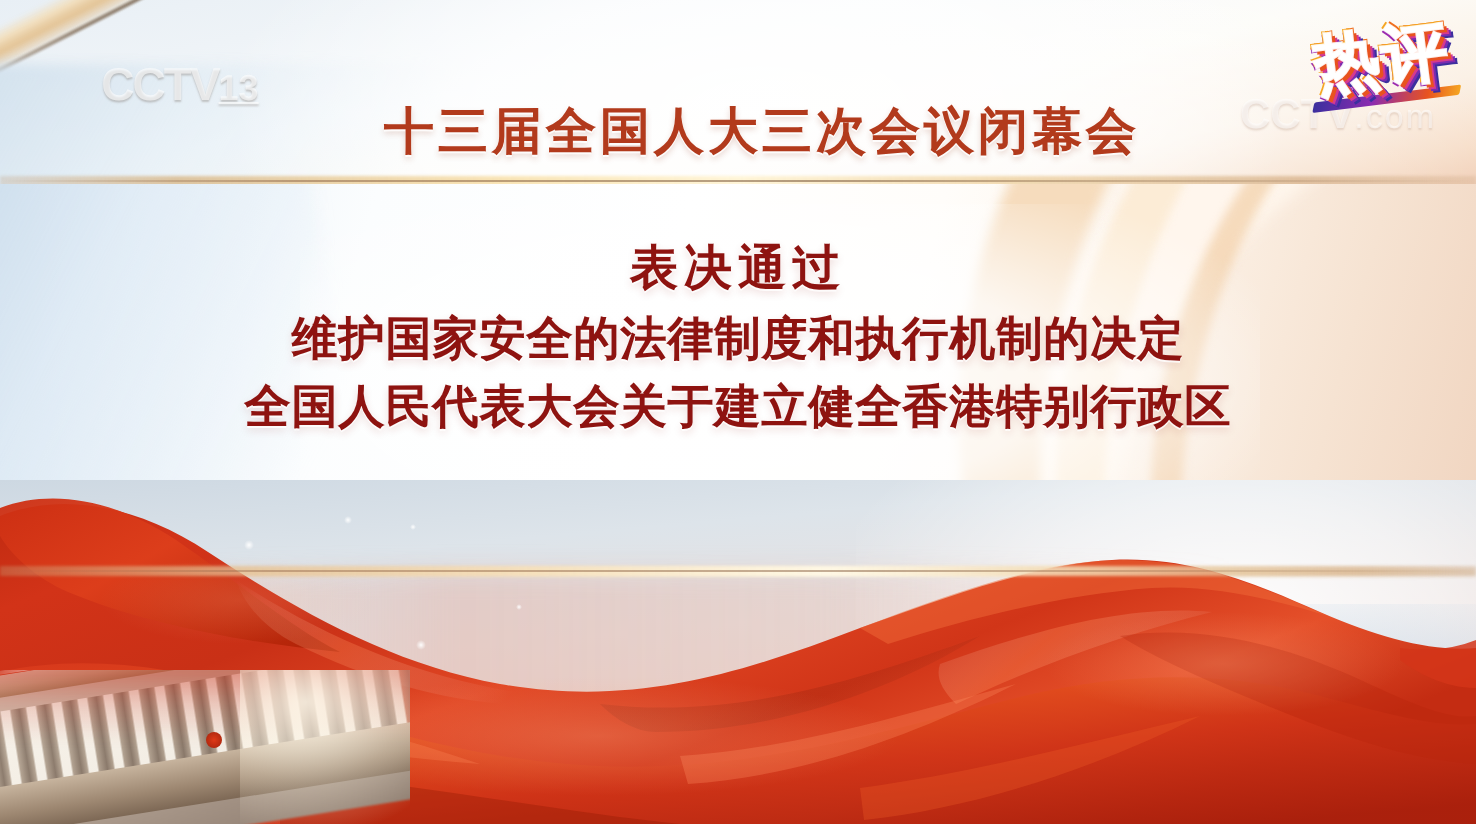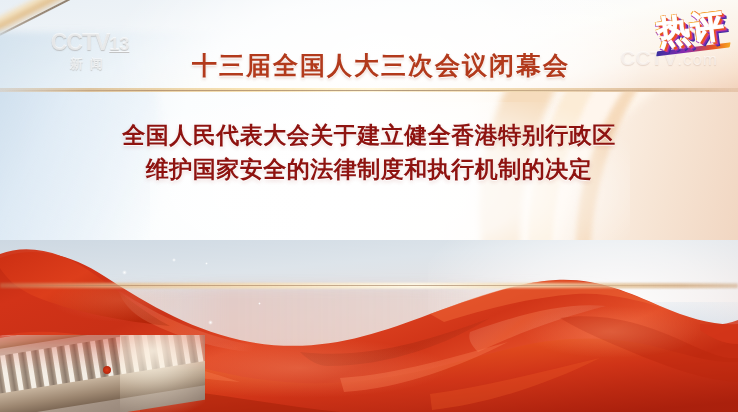--- a/index.html
+++ b/index.html
@@ -553,43 +553,43 @@
 
   <div class="banner-title">十三届全国人大三次会议闭幕会</div>
 
   <div class="divider-top"></div>
   <div class="divider-top-hair"></div>
 
   <div class="cctv13-wm">
     <div class="row1">
       <span>CCTV</span><span class="num">13</span>
     </div>
-    <div class="row2">新闻</div>
   </div>
 
   <div class="cctvcom-wm">
     <span>CCTV</span><span class="dom">.com</span>
   </div>
 
   <div class="reping-logo">
     <div class="reping-underline"></div>
     <div class="glyphs">热评</div>
   </div>
 
   <div class="content">
     <div class="content-blue-facet"></div>
     <div class="swoosh swoosh-d"></div>
     <div class="swoosh swoosh-a"></div>
     <div class="swoosh swoosh-b"></div>
     <div class="swoosh swoosh-c"></div>
     <div class="content-bloom"></div>
 
     <div class="body-text">
+      <div class="body-line lead">表决通过</div>
+      <div class="body-line main">维护国家安全的法律制度和执行机制的决定</div>
       <div class="body-line main">全国人民代表大会关于建立健全香港特别行政区</div>
-      <div class="body-line main">维护国家安全的法律制度和执行机制的决定</div>
     </div>
   </div>
 
   <div class="scene">
     <div class="scene-sky-bloom"></div>
     <div class="scene-pink-haze"></div>
     <div class="scene-sky-blue"></div>
     <div class="scene-seam"></div>
 
     <div class="sparkle" style="left:122px;top:30px;width:5px;height:5px;"></div>

